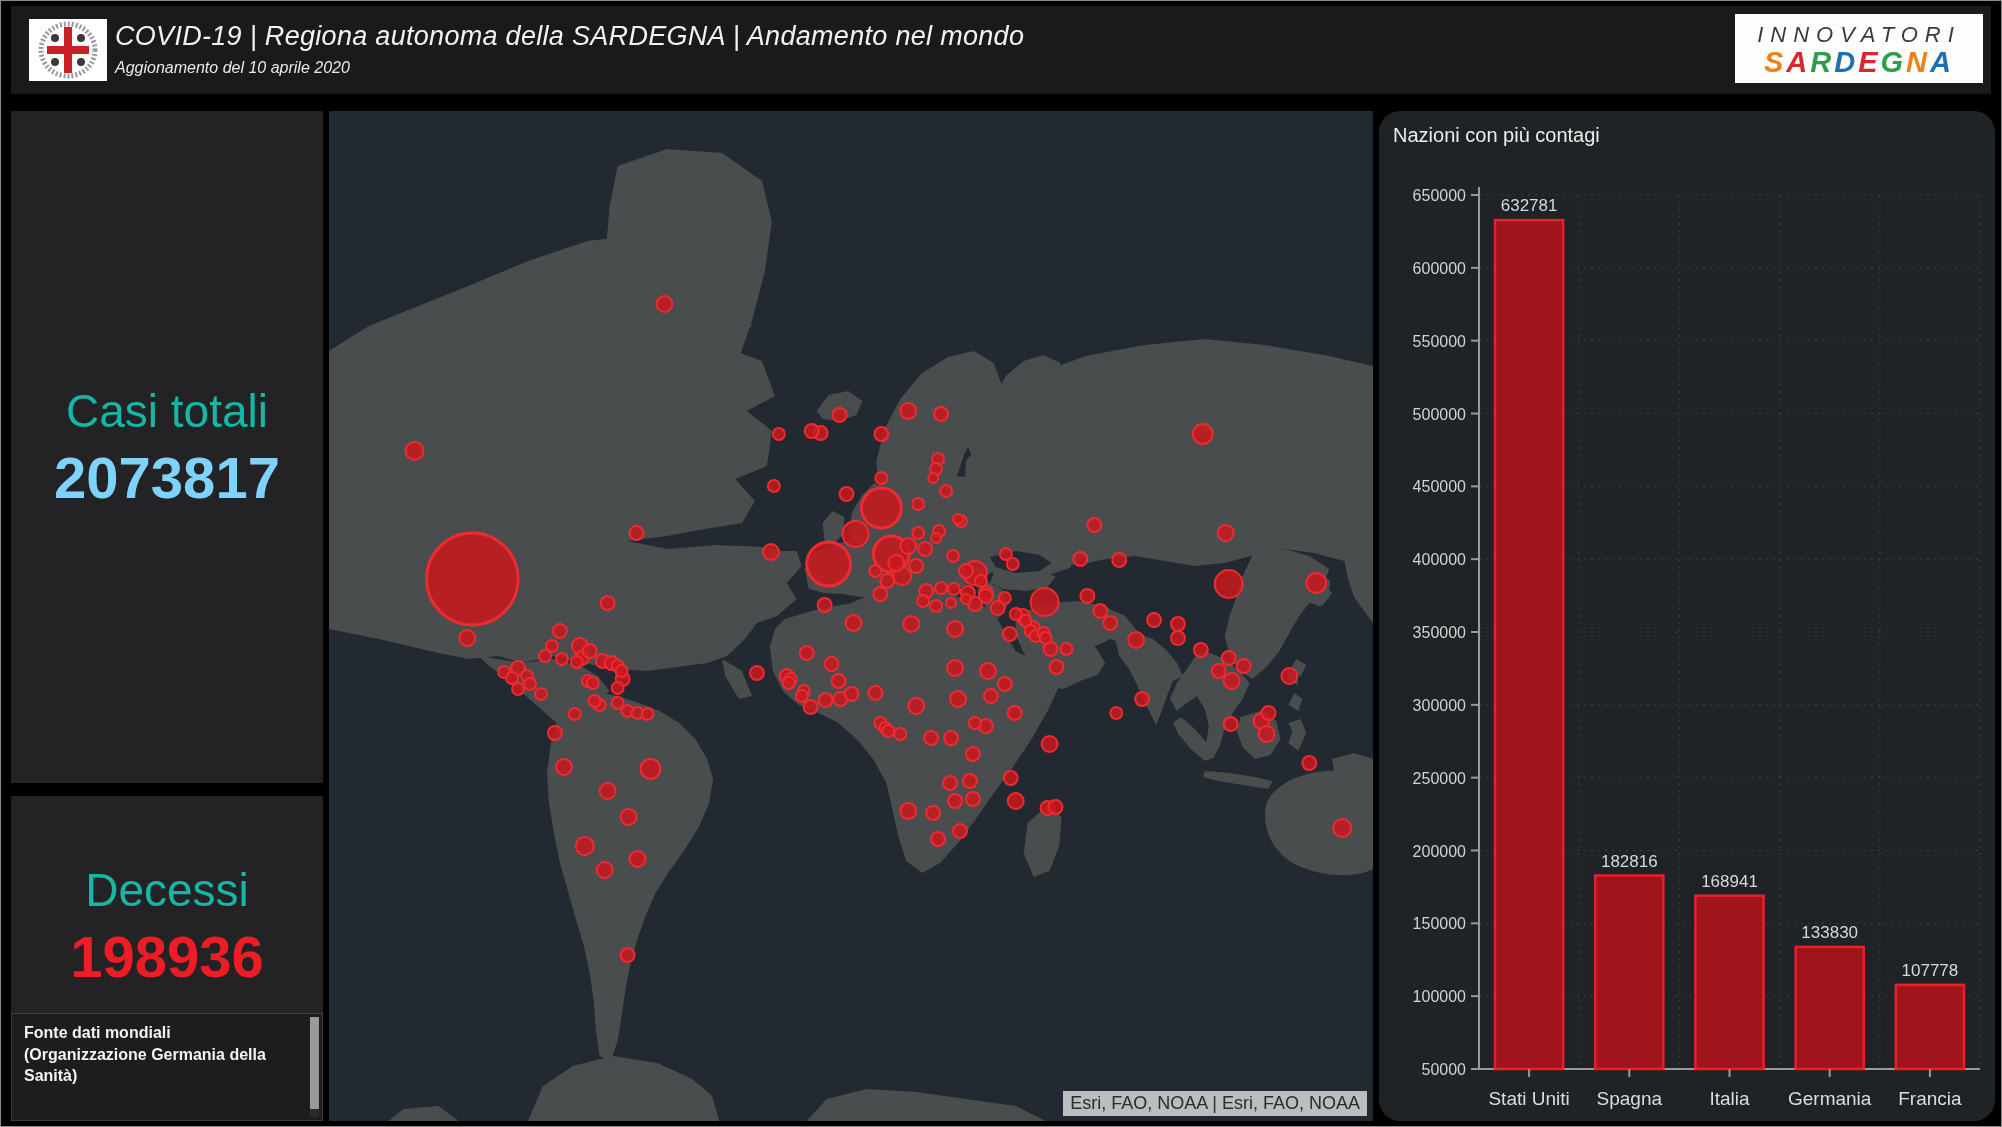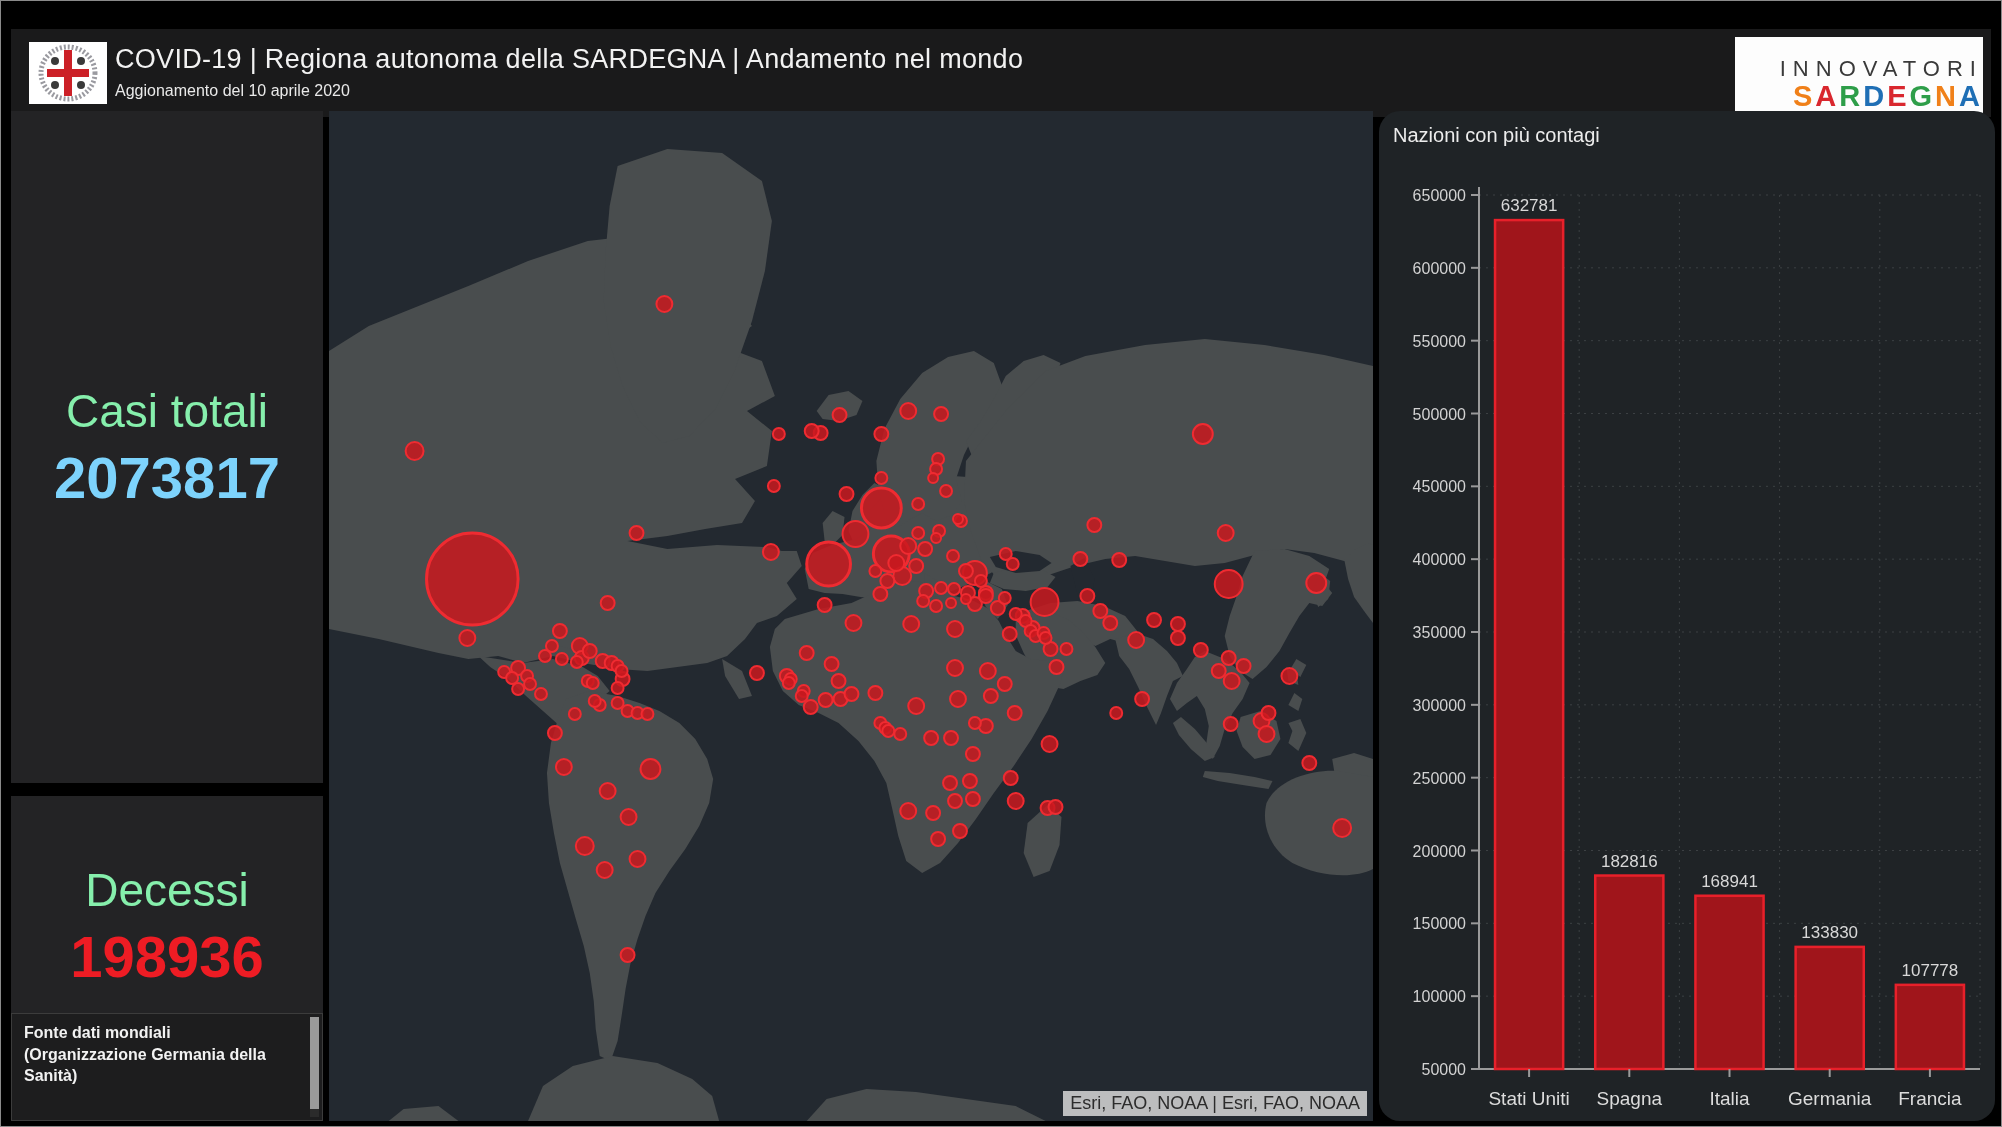--- a/index.html
+++ b/index.html
@@ -1,33 +1,33 @@
 <!DOCTYPE html>
 <html><head>
 <meta charset="utf-8">
 <style>
   html,body{margin:0;padding:0;background:#000;}
   #page{position:relative;width:2002px;height:1127px;background:#000;overflow:hidden;
         font-family:"Liberation Sans",sans-serif;border:1px solid #8a8a8a;box-sizing:border-box;}
   
-  #header{position:absolute;left:10px;top:28px;width:1980px;height:88px;background:#1a1a1b;}
+  #header{position:absolute;left:10px;top:5px;width:1980px;height:88px;background:#1a1a1b;font-style:italic;}
   #arms-box{position:absolute;left:18px;top:13px;width:78px;height:62px;background:#fff;}
   #title-block{position:absolute;left:104px;top:10px;}
   #main-title{font-size:27px;color:#f2f2f2;letter-spacing:.3px;line-height:40px;font-weight:400;}
   #sub-title{font-size:16px;color:#e9e9e9;line-height:24px;font-weight:400;}
-  #brand-box{position:absolute;right:8px;top:8px;width:248px;height:92px;background:#fdfdfd;
-             display:flex;flex-direction:column;align-items:flex-end;justify-content:center;}
+  #brand-box{position:absolute;right:8px;top:8px;width:248px;height:69px;background:#fdfdfd;
+             display:flex;flex-direction:column;align-items:center;justify-content:center;}
   #brand-line1{font-size:22px;color:#3a3a3a;letter-spacing:7px;font-weight:400;}
   #brand-line2{font-size:29px;font-weight:bold;letter-spacing:3px;line-height:28px;}
   
   .stat-panel{position:absolute;left:10px;width:312px;background:#232325;display:flex;
               flex-direction:column;align-items:center;justify-content:center;}
   #panel-cases{top:110px;height:672px;}
   #panel-deaths{top:795px;height:260px;}
-  .stat-label{font-size:46px;color:#86efac;font-weight:400;}
+  .stat-label{font-size:46px;color:#14b8a6;font-weight:400;}
   .stat-value{font-size:58px;font-weight:bold;margin-top:6px;}
   #panel-source{position:absolute;left:10px;top:1012px;width:312px;height:108px;background:#1d1d1e;
                 border:1px solid #3c3c3c;box-sizing:border-box;}
   #source-text{position:absolute;left:12px;top:8px;right:26px;color:#f2f2f2;font-size:16px;
                font-weight:bold;line-height:1.35;}
   #source-scrollbar{position:absolute;right:3px;top:3px;width:9px;bottom:3px;background:#2b2b2b;}
   #source-scroll-thumb{position:absolute;left:0;top:0;width:9px;height:92%;background:#9a9a9a;}
   
   #map-panel{position:absolute;left:328px;top:110px;width:1044px;height:1010px;background:#232930;overflow:hidden;}
   #map-svg{display:block;}

